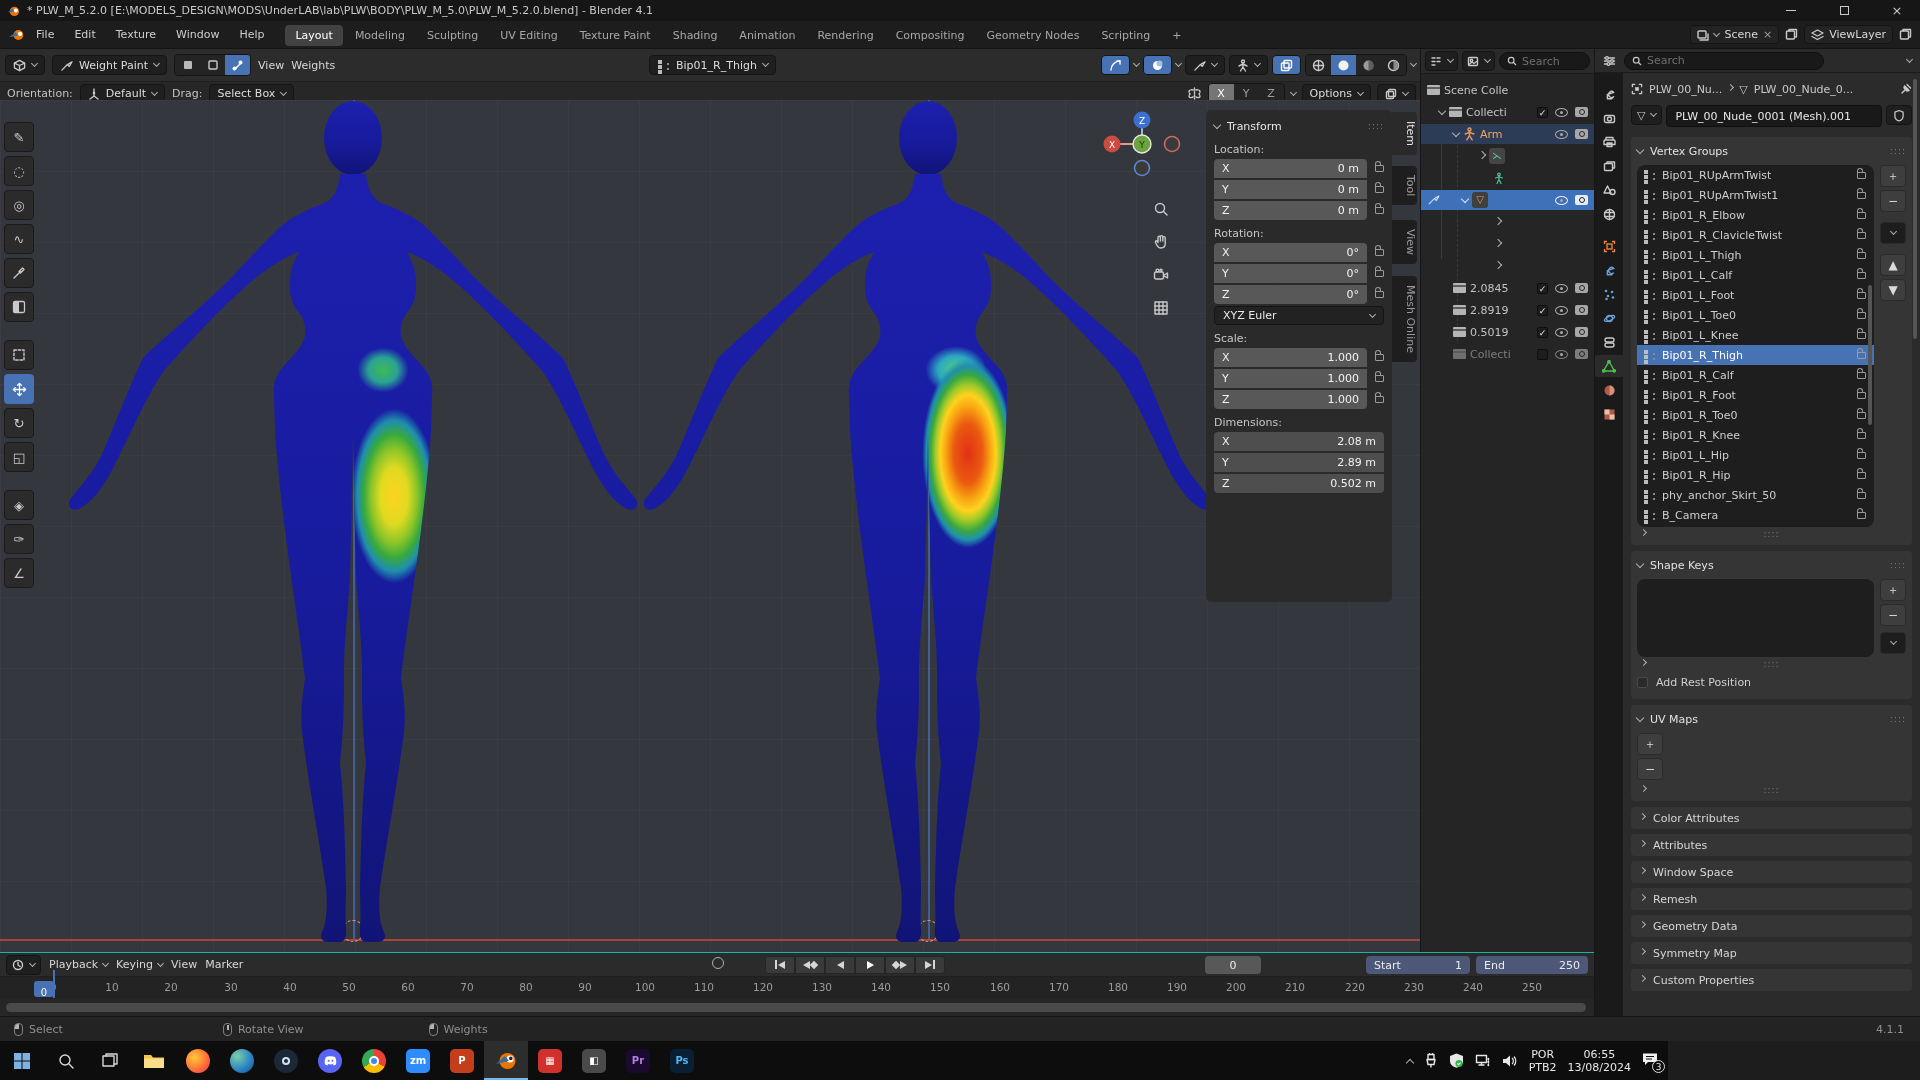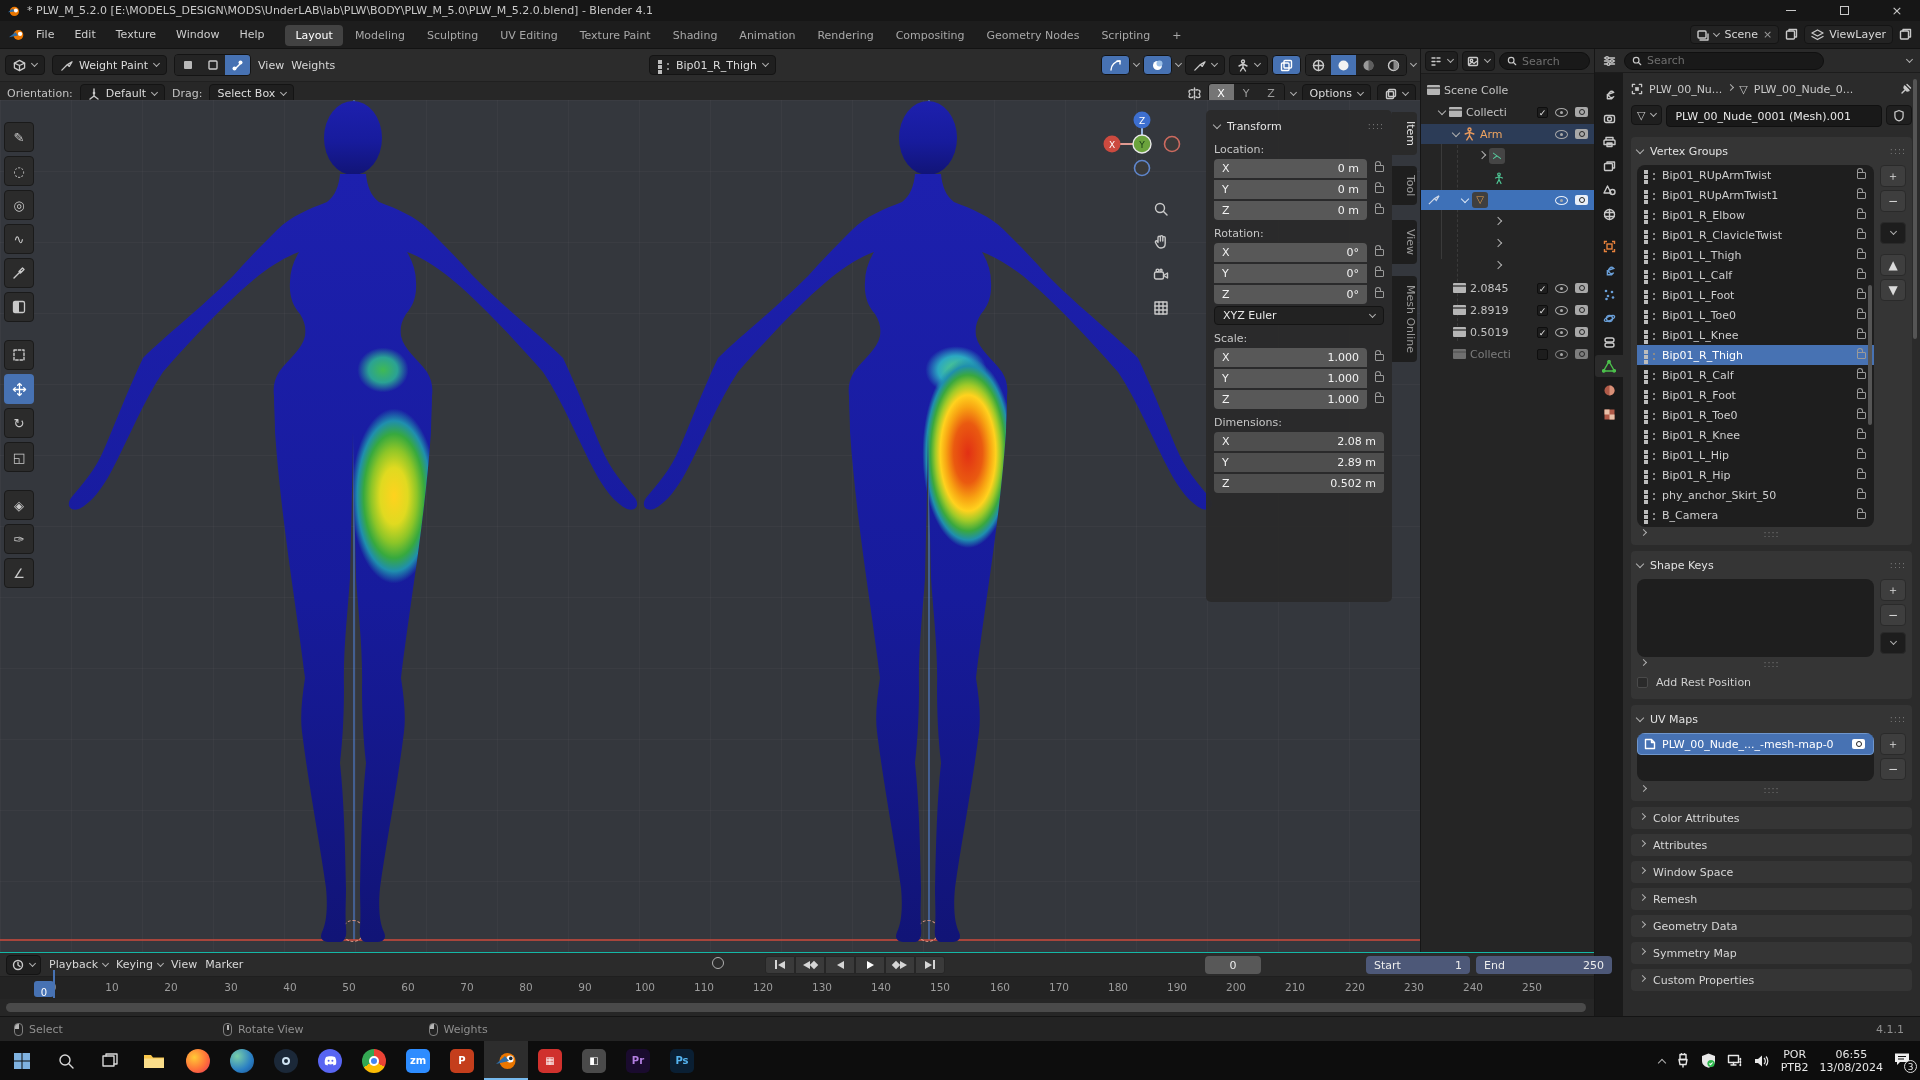--- a/index.html
+++ b/index.html
@@ -111,21 +111,21 @@
 .tri.r{border-left:7px solid #d6d6d6}.tri.l{border-right:7px solid #d6d6d6}
 .bar{width:2px;height:9px;background:#d6d6d6}
 .dia{width:6px;height:6px;background:#d6d6d6;transform:rotate(45deg)}
 .numf{position:absolute;height:18px;border-radius:4px;display:flex;align-items:center;justify-content:space-between;padding:0 8px;color:#ececec}
 
 #statusbar{position:absolute;left:0;top:1016px;width:1920px;height:25px;background:#232323;border-top:1px solid #141414;display:flex;align-items:center;color:#8f8f8f}
 .mouse{width:9px;height:13px;border:1px solid #808080;border-radius:4px;position:relative;margin-right:6px}
 .mouse.l::before{content:"";position:absolute;left:0;top:0;width:4px;height:5px;background:#b5b5b5;border-radius:3px 0 0 0}
 .mouse.m::before{content:"";position:absolute;left:3px;top:1px;width:2px;height:5px;background:#b5b5b5}
 
-#taskbar{position:absolute;left:0;top:1041px;width:1920px;height:39px;background:#0d0d0d;display:flex;align-items:center}
+#taskbar{position:absolute;left:0;top:1041px;width:1668px;height:39px;background:#0d0d0d;display:flex;align-items:center}
 .tslot{width:44px;height:39px;display:flex;align-items:center;justify-content:center;position:relative}
 .tslot.active{background:#2d2d2d;box-shadow:inset 0 -2px 0 #76b9ed}
 .appsq{width:24px;height:24px;border-radius:5px;display:flex;align-items:center;justify-content:center;color:#fff;font-size:10px;font-weight:bold}
 .tray{margin-left:auto;display:flex;align-items:center;gap:11px;padding-right:10px;color:#e8e8e8}
 .tray .txt2{font-size:11px;line-height:13px;text-align:center}
 .badge{position:relative}
 .badge .b{position:absolute;right:-7px;bottom:-4px;width:13px;height:13px;border:1px solid #ddd;border-radius:50%;background:#0d0d0d;color:#eee;font-size:9px;line-height:12px;text-align:center}
 </style>
 </head>
 <body>
@@ -1011,29 +1011,20 @@
         </div>
       </div>
 
       <div class="pnl">
         <div class="pnl-h">
             <span class="chev"></span>
             <span>UV Maps</span>
             <span class="np-grip">::::</span>
           </div>
         <div style="display:flex;gap:6px;margin-top:5px">
-          <div class="plist" style="flex:1;height:48px">
-            <div class="vg-row sel" style="border:1px solid #6f96cc;border-radius:4px;height:22px">
-              <svg class="ic" width="12" height="12" viewBox="0 0 12 12" style="stroke:#fff">
-                  <path d="M1.5,1.5 h6 l3,3 v6 h-9 Z M7.5,1.5 v3 h3"></path>
-                </svg>
-              <span>PLW_00_Nude_..._-mesh-map-0</span>
-              <span class="i-cam" style="margin-left:auto;background:#fff"></span>
-            </div>
-          </div>
           <div>
             <div class="sbtn">＋</div>
             <div class="sbtn">−</div>
           </div>
         </div>
         <div class="listfoot">
             <span class="chev r sm"></span>
             <span class="g">::::</span>
           </div>
       </div>
@@ -1113,21 +1104,21 @@
             <span class="bar"></span>
           </span>
       </span>
       <span class="numf" style="left:1205px;top:3px;width:56px;background:#585858;justify-content:center">
           <span>0</span>
         </span>
       <span class="numf" style="left:1366px;top:3px;width:104px;background:#4d5878">
           <span>Start</span>
           <span>1</span>
         </span>
-      <span class="numf" style="left:1476px;top:3px;width:136px;background:#4d5878">
+      <span class="numf" style="left:1476px;top:3px;width:112px;background:#4d5878">
           <span>End</span>
           <span>250</span>
         </span>
     </div>
     <div class="ruler">
       <span style="left:53px">0</span>
         <span style="left:112px">10</span>
         <span style="left:171px">20</span>
         <span style="left:231px">30</span>
         <span style="left:290px">40</span>

